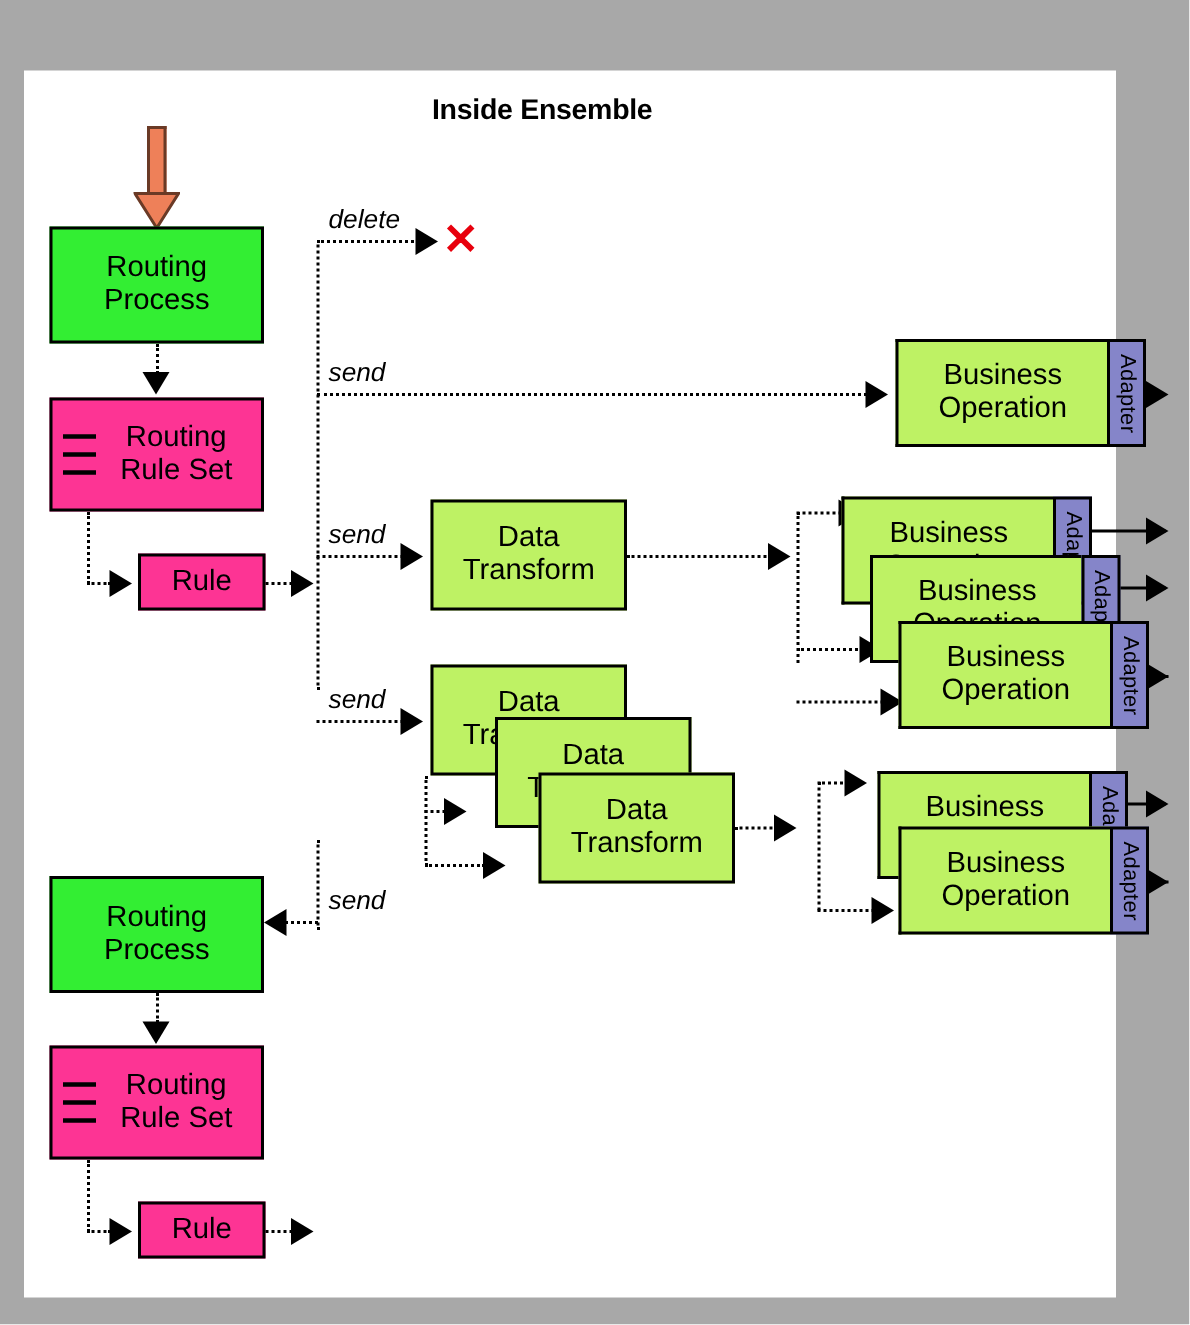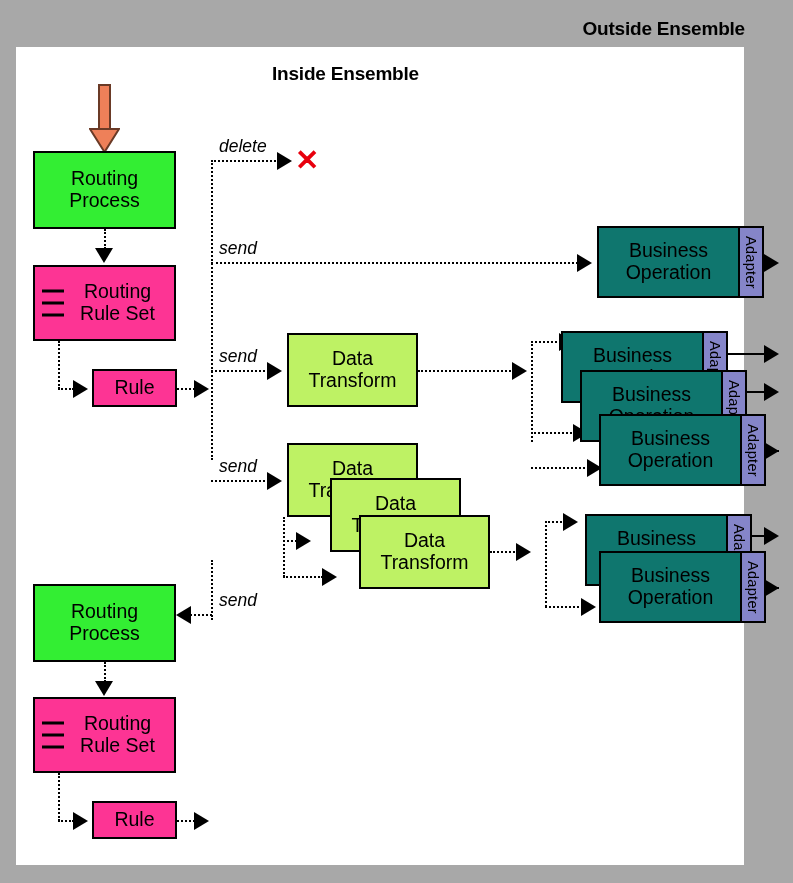--- a/index.html
+++ b/index.html
@@ -28,21 +28,21 @@
   }
   .title {
     position: absolute;
     font-weight: bold;
     font-size: 19px;
     color: #000000;
     white-space: nowrap;
     letter-spacing: -0.2px;
   }
   #title-outside { right: 48px; top: 18px; }
-  #title-inside  { left: 272px; top: 63px; }
+  #title-inside  { left: 288px; top: 63px; }
 
   .node {
     position: absolute;
     box-sizing: border-box;
     border: 2.5px solid #000000;
     display: flex;
     align-items: center;
     justify-content: center;
     text-align: center;
     font-size: 19.5px;
@@ -73,21 +73,21 @@
   .bizop {
     position: absolute;
     box-sizing: border-box;
     display: flex;
   }
   .bizop .body {
     flex: 1;
     box-sizing: border-box;
     border: 2.5px solid #000000;
     border-right: none;
-    background: #0f766e;
+    background: #bef264;
     display: flex;
     align-items: center;
     justify-content: center;
     text-align: center;
     font-size: 19.5px;
     line-height: 1.12;
     white-space: pre-line;
     overflow: hidden;
   }
   .bizop .adapter {
@@ -175,21 +175,20 @@
     font-size: 29px;
     font-family: "Liberation Sans", sans-serif;
     line-height: 1;
   }
 </style>
 </head>
 <body>
 
 <div id="canvas">
 
-  <div class="title" id="title-outside">Outside Ensemble</div>
 
   <div class="inner-panel"></div>
 
   <div class="title" id="title-inside">Inside Ensemble</div>
 
   <div class="orange-arrow" style="left:89px; top:84px; width:31px; height:68px;">
     <div class="shaft"></div>
     <svg width="31" height="70" style="position:absolute;left:0;top:0;">
       <polygon points="15.5,68 1,45 30,45" fill="#ee8059" stroke="#6a3a26" stroke-width="2"></polygon>
     </svg>

